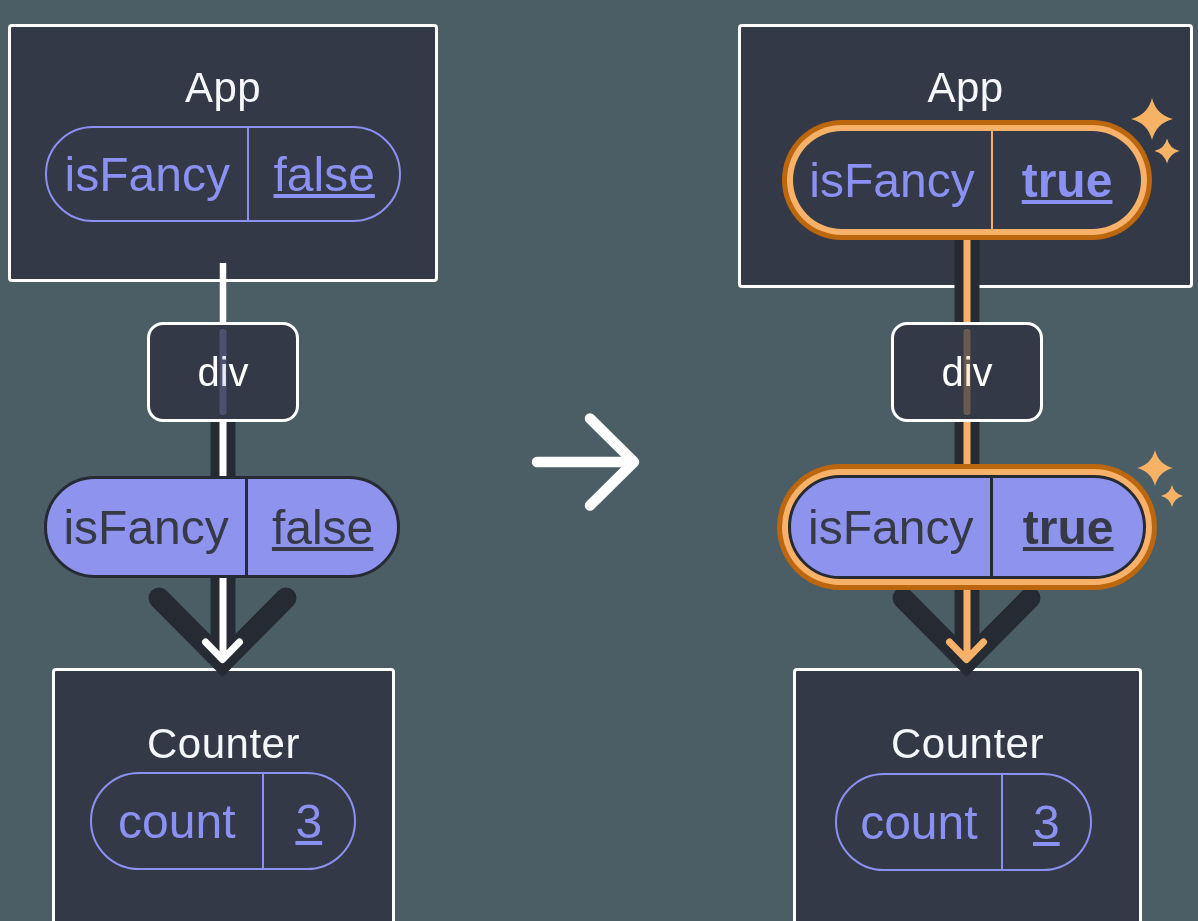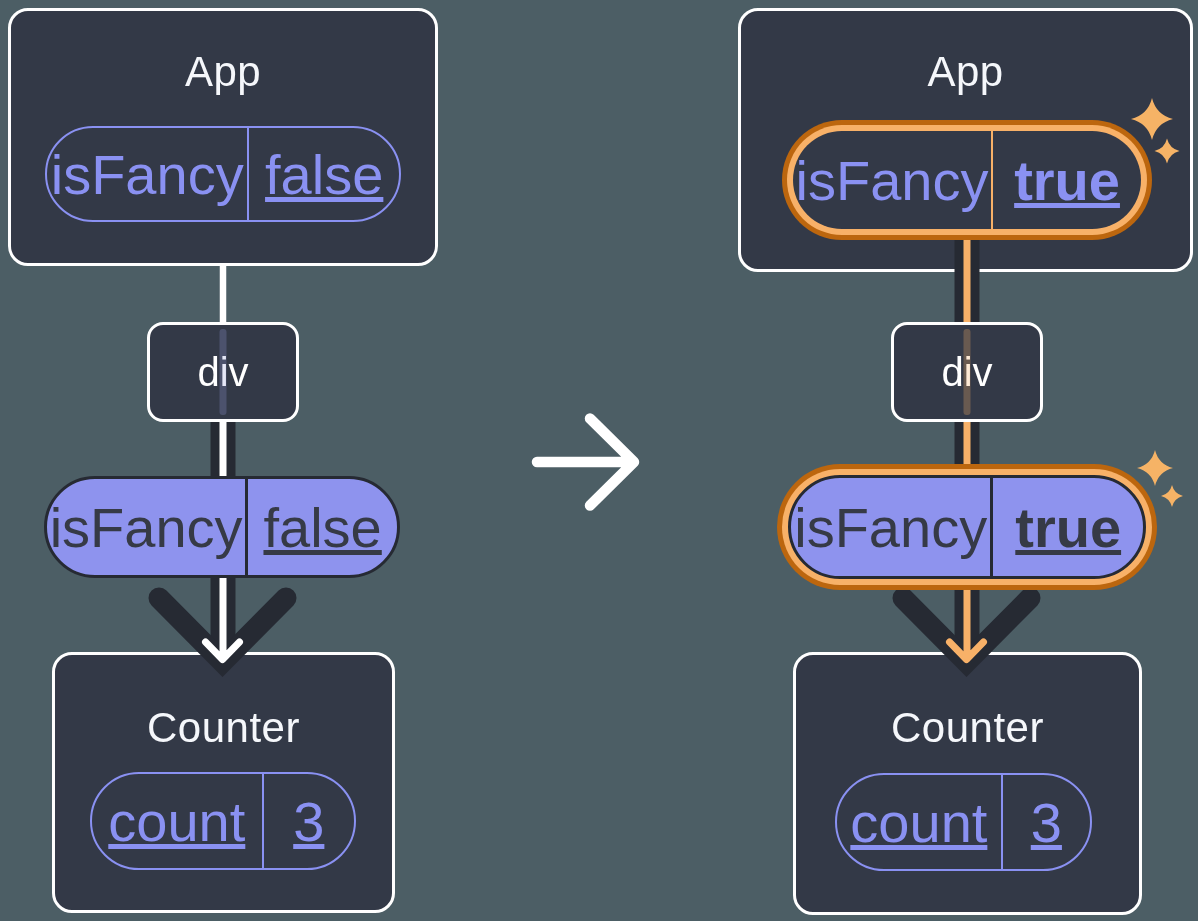--- a/index.html
+++ b/index.html
@@ -7,21 +7,21 @@
     --purple:#8a91f2; --purple-fill:#8e93ee; --ink:#262a33; --dark-text:#363a46;
     --orange-outer:#bc660e; --orange-light:#f8b168; --sparkle:#f6b366;
     --title-text:#f5f7fb; --white-line:#ffffff;
   }
   *{box-sizing:border-box; margin:0; padding:0;}
   body{background:var(--page-bg); font-family:"Liberation Sans", sans-serif;}
   .canvas{position:relative; width:1198px; height:921px; overflow:hidden; background:var(--page-bg);}
 
   
   .card{position:absolute; background:var(--card-bg); border:3.5px solid var(--card-border);
-        border-radius:20px; z-index:1;}
+        border-radius:4px; z-index:1;margin-top:16px;}
   .card-title{width:100%; text-align:center; color:var(--title-text);
               font-size:42px; line-height:42px; letter-spacing:0.5px;}
   .before-app{left:8px; top:8px; width:430px; height:258px;}
   .after-app{left:738px; top:8px; width:455px; height:264px;}
   .before-app .card-title,.after-app .card-title{margin-top:40px;}
   .before-counter{left:52px; top:652px; width:343px; height:261px;}
   .after-counter{left:793px; top:652px; width:349px; height:263px;}
   .before-counter .card-title,.after-counter .card-title{margin-top:52px;}
 
   
@@ -31,33 +31,33 @@
           color:#ffffff; font-size:40px;}
   .before-div{left:147px; top:322px;}
   .after-div{left:891px; top:322px;}
   .pass-line{position:absolute; left:50%; transform:translateX(-50%);
              top:4px; bottom:4px; width:7px; border-radius:3px;}
   .before-div .pass-line{background:rgba(150,158,222,0.25);}
   .after-div .pass-line{background:rgba(248,177,104,0.28);}
 
   
   .pill{position:absolute; display:flex; border-radius:999px; z-index:3; overflow:hidden;}
-  .cell{display:flex; align-items:center; justify-content:center; font-size:56px;}
+  .cell{display:flex; align-items:center; justify-content:center; font-size:48px;}
   .cell.name{flex:0 0 57.5%;}
   .cell.value{flex:1 1 auto;text-decoration:underline;}
   .bold{font-weight:700;}
 
   .pill-outline{border:2.5px solid var(--purple); color:var(--purple); background:transparent;}
   .pill-outline .cell.name{border-right:2.5px solid var(--purple);}
 
   .before-app-pill{left:45px; top:126px; width:356px; height:96px;}
   .before-passed-pill{left:44px; top:476px; width:356px; height:102px;}
   .before-counter-pill{left:90px; top:772px; width:266px; height:98px;}
   .after-counter-pill{left:835px; top:773px; width:257px; height:98px;}
-  .counter-pill .cell.name{flex:0 0 65.5%;text-decoration:underline;}
+  .counter-pill .cell.name{flex:0 0 65.5%;}
 
   .pill-filled{background:var(--purple-fill); border:3px solid var(--ink); color:var(--dark-text);}
   .pill-filled .cell.name{border-right:3px solid var(--ink);}
 
   
   .ring-outer{position:absolute; z-index:3; background:var(--orange-outer);
               border-radius:999px; padding:5px;}
   .ring-inner{background:var(--orange-light); border-radius:999px; padding:6px;
               width:100%; height:100%;}
   .ring-inner .pill{position:relative; left:0; top:0; width:100%; height:100%; z-index:auto;}

